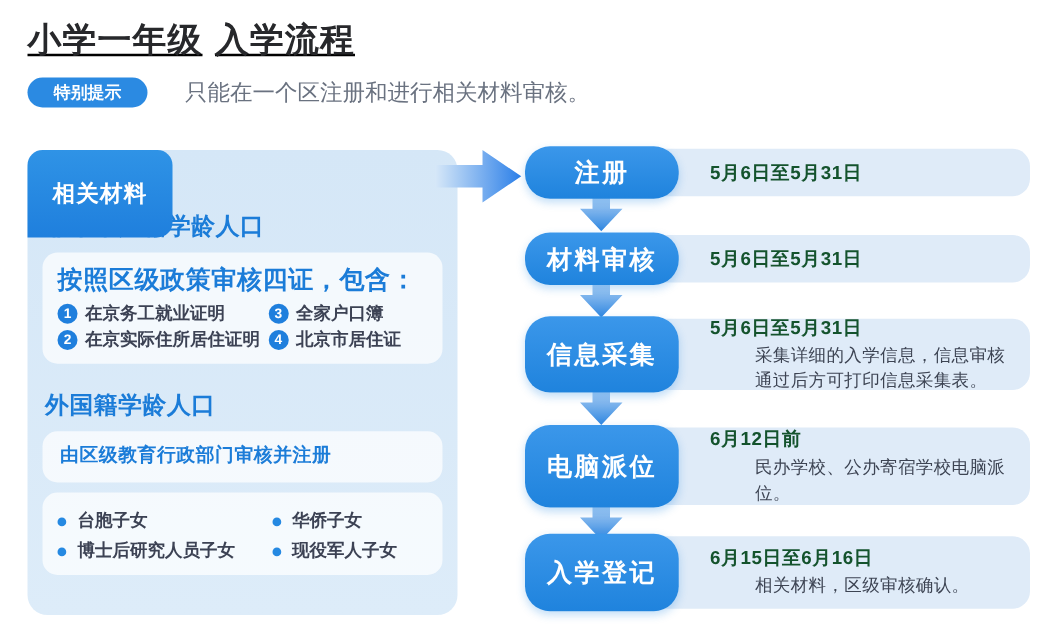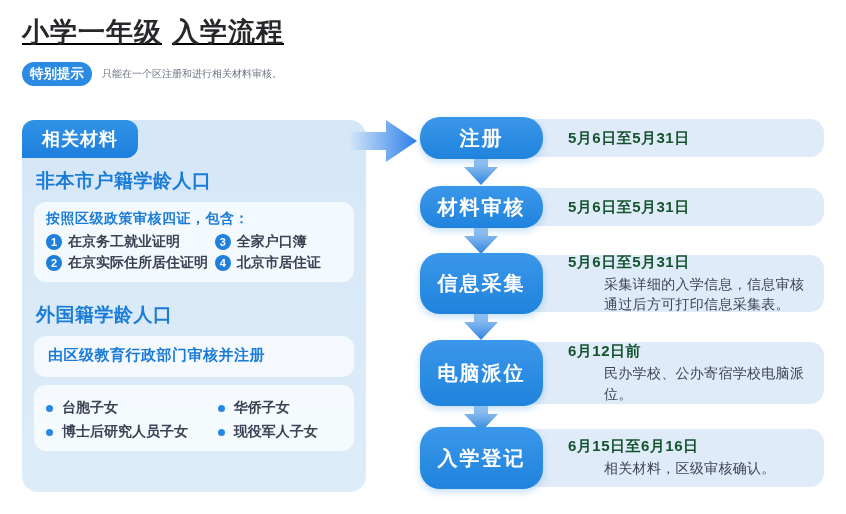--- a/index.html
+++ b/index.html
@@ -6,37 +6,37 @@
   .canvas{position:relative;width:846px;height:514px;background:#fff;overflow:hidden;
           font-family:"Liberation Sans","DejaVu Sans",sans-serif;}
 
   
   .hdr{position:absolute;left:22px;top:14px;display:flex;align-items:center;gap:10px;text-decoration:underline;}
   .hdr .big{font-size:27px;font-weight:800;color:#27282b;letter-spacing:1px;}
   .hdr .dark-badge{background:#2d2e33;color:#fff;font-size:16px;font-weight:700;
                    padding:5px 11px;border-radius:10px;line-height:1;}
   .tip{position:absolute;left:22px;top:62px;display:flex;align-items:center;gap:10px;}
   .tip .pill{background:#2b8ae2;color:#fff;font-size:13.5px;font-weight:600;
-             padding:5px 8px;border-radius:999px;line-height:1;}
-  .tip .txt{color:#6a7280;font-size:10px;}
+             padding:5px 21px;border-radius:999px;line-height:1;}
+  .tip .txt{color:#6a7280;font-size:18px;margin-left:20px;}
 
   
   .panel{position:absolute;left:22px;top:120px;width:344px;height:372px;
          background:linear-gradient(180deg,#d5e7f7,#ddecf9);border-radius:16px;}
   .panel .tab{position:absolute;left:0;top:0;height:38px;line-height:38px;
               background:linear-gradient(180deg,#2f93e6,#1f7fdd);color:#fff;
-              font-size:18px;font-weight:700;padding:0 20px;letter-spacing:1px;
+              font-size:18px;font-weight:700;padding:16px 20px;letter-spacing:1px;
               border-radius:12px 12px 12px 0;}
   .sec-title{color:#1b7cd8;font-size:19px;font-weight:700;margin:0 0 0 14px;letter-spacing:.5px;}
   .t1{padding-top:48px;}
   .t2{margin-top:20px;}
   .t3{margin-top:23px;}
   .ibox{background:rgba(255,255,255,.72);border-radius:12px;margin:8px 12px 0 12px;
         padding:8px 12px 10px 12px;}
-  .ibox .bh{color:#1b7cd8;font-size:14px;font-weight:700;letter-spacing:.5px;font-family:Liberation Serif, serif;}
+  .ibox .bh{color:#1b7cd8;font-size:20px;font-weight:700;letter-spacing:.5px;font-family:Liberation Serif, serif;}
   .grid4{display:grid;grid-template-columns:57% 43%;row-gap:3px;margin-top:5px;}
   .nitem{display:flex;align-items:center;color:#3c4254;font-size:14px;font-weight:600;}
   .ncirc{flex:0 0 auto;width:16px;height:16px;border-radius:50%;background:#1f7fdd;color:#fff;
          font-size:11px;font-weight:700;display:inline-flex;align-items:center;
          justify-content:center;margin-right:6px;}
   .blue-line{color:#1b7cd8;font-size:15px;font-weight:700;letter-spacing:.5px;padding:2px 2px;}
   .bl-wrap{display:flex;margin-top:6px;}
   .bl-col{display:flex;flex-direction:column;gap:6px;}
   .bl-col.left{width:58%;}
   .bl-col.right{width:42%;}

